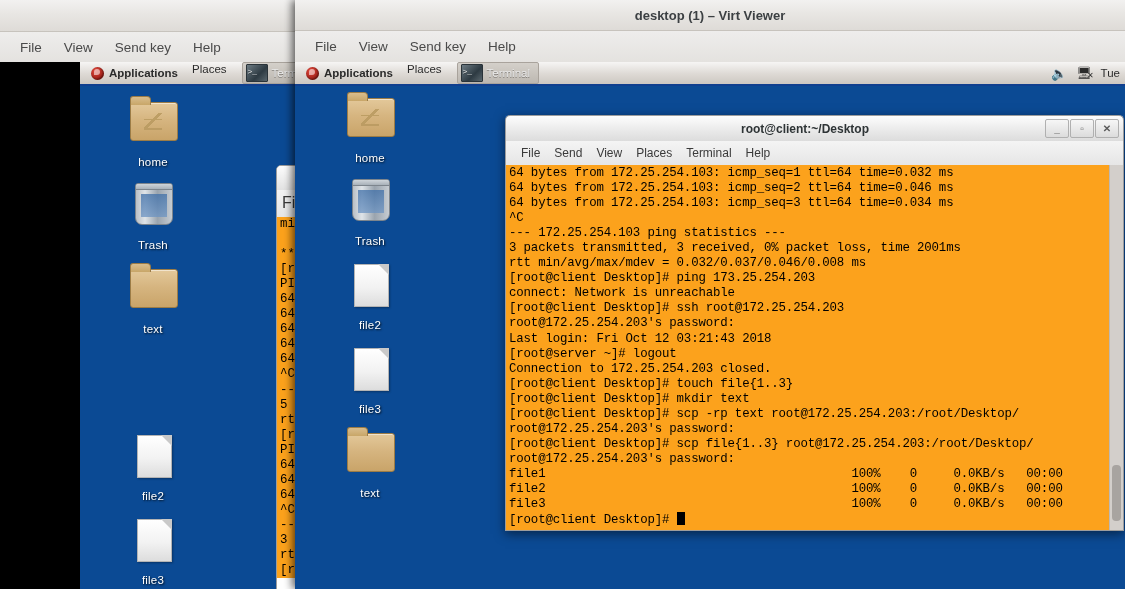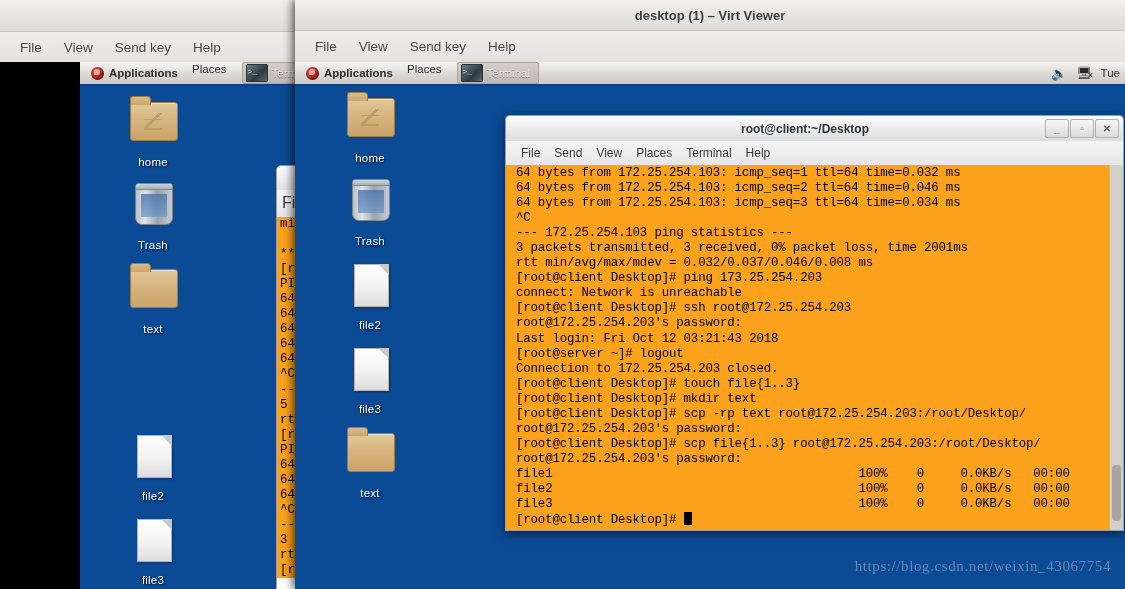--- a/index.html
+++ b/index.html
@@ -171,21 +171,21 @@
   .term-body-wrap {
     display: flex;
     border: 1px solid #9d9d9d; border-top: none;
     background: #d6d2ce;
   }
   .term-body {
     flex: 1;
     background: #fca21c;
     font-family: "Liberation Mono", "DejaVu Sans Mono", monospace;
     font-size: 12.4px; line-height: 15.05px;
-    color: #000; padding: 1px 0 2px 10px;
+    color: #000; padding: 1px 0 2px 3px;
     white-space: pre; overflow: hidden;
     letter-spacing: -0.15px;
   }
   .term-line { height: 15.05px; }
   .cursor-blk {
     display:inline-block; width: 8px; height: 13px;
     background: #000; vertical-align: -2px;
   }
   .term-scroll {
     width: 13px; background: #d3cfcb;
@@ -397,16 +397,15 @@
         </div>
 
         <div class="term-body-wrap">
           <div class="term-body" id="term-body" style="height:362px;"><div class="term-line">64 bytes from 172.25.254.103: icmp_seq=1 ttl=64 time=0.032 ms</div><div class="term-line">64 bytes from 172.25.254.103: icmp_seq=2 ttl=64 time=0.046 ms</div><div class="term-line">64 bytes from 172.25.254.103: icmp_seq=3 ttl=64 time=0.034 ms</div><div class="term-line">^C</div><div class="term-line">--- 172.25.254.103 ping statistics ---</div><div class="term-line">3 packets transmitted, 3 received, 0% packet loss, time 2001ms</div><div class="term-line">rtt min/avg/max/mdev = 0.032/0.037/0.046/0.008 ms</div><div class="term-line">[root@client Desktop]# ping 173.25.254.203</div><div class="term-line">connect: Network is unreachable</div><div class="term-line">[root@client Desktop]# ssh root@172.25.254.203</div><div class="term-line">root@172.25.254.203's password:</div><div class="term-line">Last login: Fri Oct 12 03:21:43 2018</div><div class="term-line">[root@server ~]# logout</div><div class="term-line">Connection to 172.25.254.203 closed.</div><div class="term-line">[root@client Desktop]# touch file{1..3}</div><div class="term-line">[root@client Desktop]# mkdir text</div><div class="term-line">[root@client Desktop]# scp -rp text root@172.25.254.203:/root/Desktop/</div><div class="term-line">root@172.25.254.203's password:</div><div class="term-line">[root@client Desktop]# scp file{1..3} root@172.25.254.203:/root/Desktop/</div><div class="term-line">root@172.25.254.203's password:</div><div class="term-line">file1                                          100%    0     0.0KB/s   00:00</div><div class="term-line">file2                                          100%    0     0.0KB/s   00:00</div><div class="term-line">file3                                          100%    0     0.0KB/s   00:00</div><div class="term-line">[root@client Desktop]# <span class="cursor-blk"></span></div></div>
           <div class="term-scroll">
             <div class="term-thumb" style="top:300px; height:56px;"></div>
           </div>
         </div>
       </div>
 
-      <div class="watermark">https://blog.csdn.net/weixin_43067754</div>
     </div>
   </div>
 </div>
 
 </body></html>

